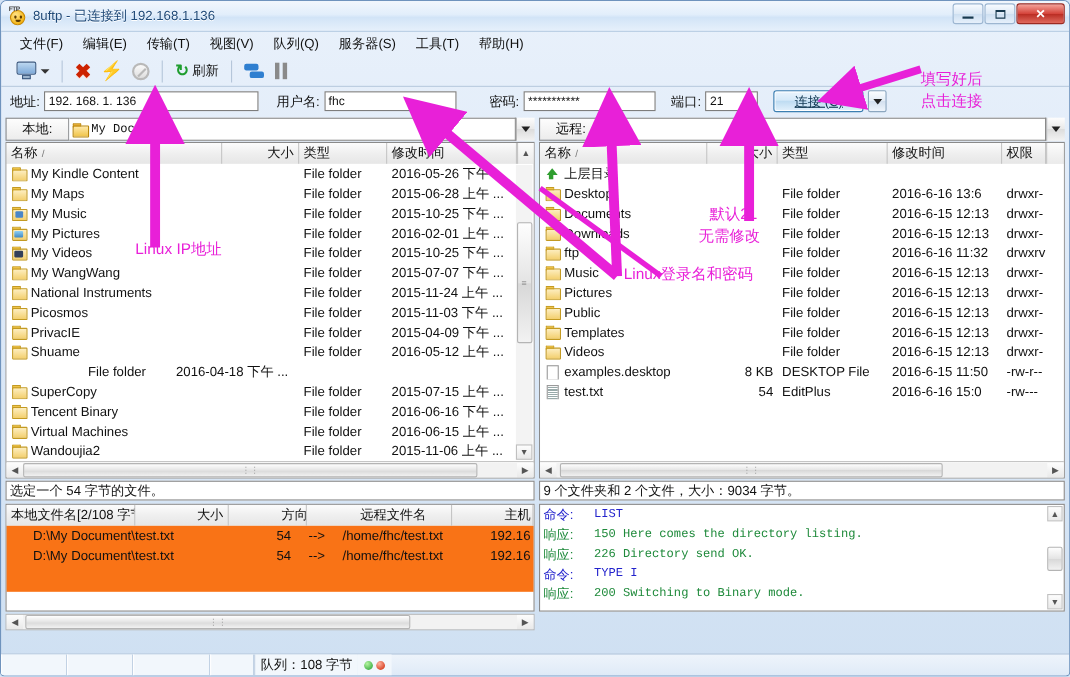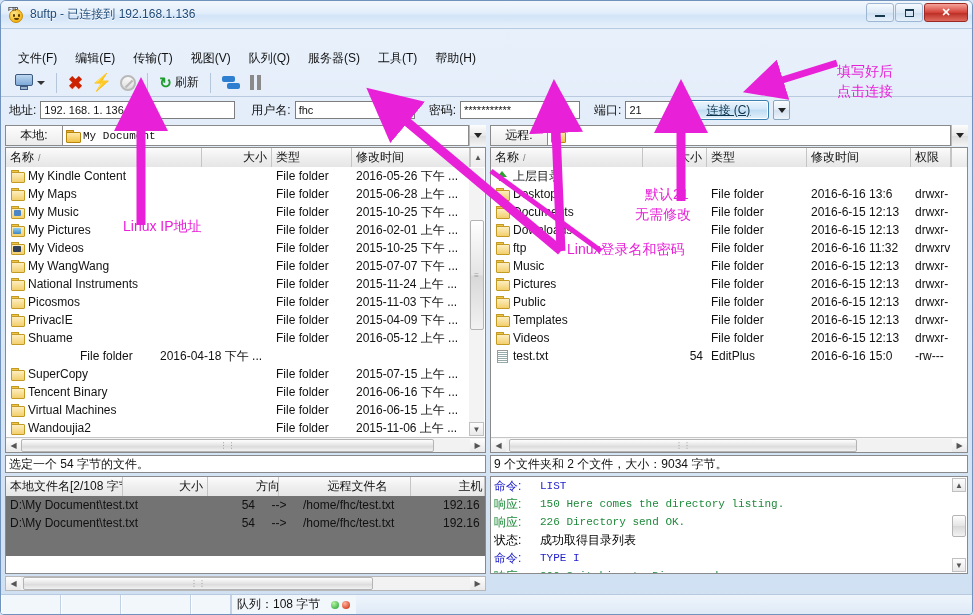--- a/index.html
+++ b/index.html
@@ -66,21 +66,20 @@
     border-color: #9b2a22; color: #fff; font-weight: bold;
   }
   .glyph-min { display:block; width:10px;height:0;border-bottom:2px solid #17394f; margin-top:6px;}
   .glyph-max { display:block; width:9px;height:8px;border:1px solid #17394f; border-top-width:2px;}
 
   
   .menubar {
     height: 22px; display: flex; align-items: center;
     padding-left: 8px; gap: 0px;
     background: transparent;
-    margin-top: 18px;
   }
   .menuitem {
     padding: 2px 9px; font-size: 12px; color: #111; white-space: nowrap;
   }
 
   
   .toolbar {
     height: 28px; display: flex; align-items: center;
     padding-left: 10px; gap: 2px;
     border-bottom: 1px solid #b9cade;
@@ -234,21 +233,21 @@
     font-size:12px; color:#111; padding:0 3px; display:flex;align-items:center; overflow:hidden;
     white-space:nowrap;
   }
   .statusbox.local { width:481px; }
   .statusbox.remote { width:478px; }
 
   
   .bottomrow { display:flex; padding: 3px 4px 0 4px; gap:4px; }
   .queue { width:481px; border:1px solid #8a8a8a; background:#fff; }
   .qhdr { display:flex; height:19px; background:linear-gradient(to bottom,#fcfcfc,#efefef 50%,#e6e6e6);gap:44px; }
-  .qrows { height:60px; background:#737373; }
+  .qrows { height:60px; background:#f97316;padding-left:20px; }
   .qrow { display:flex; height:18px; align-items:center; font-size:12px; color:#111; }
 
   .log { width:478px; border:1px solid #8a8a8a; background:#fff; position:relative; height:98px; overflow:hidden;}
   .logline { display:flex; height:18px; align-items:center; font-size:11px; padding-left:3px; }
   .logtag { width:46px; flex:none; font-family:"Liberation Sans", sans-serif; font-size:12px; }
   .logtxt { font-family:"Liberation Mono", monospace; font-size:11px; white-space:nowrap; }
   .logtxt.cn { font-family:"Liberation Sans", sans-serif; font-size:12px; }
 
   
   .qhs { width:481px; margin:2px 0 0 4px; height:15px; display:flex;align-items:center;
@@ -349,21 +348,21 @@
           <i></i>
         </span>
     </div>
   </div>
 
   <div class="connbar">
     <span class="cblabel">地址:</span>
     <span class="cbinput" id="addr-input">192. 168. 1. 136</span>
     <span class="cblabel" style="margin-left:12px">用户名:</span>
     <span class="cbinput" id="user-input">fhc</span>
-    <span class="cblabel" style="margin-left:10px">密码:</span>
+    <span class="cblabel" style="margin-left:26px">密码:</span>
     <span class="cbinput" id="pass-input">***********</span>
     <span class="cblabel" style="margin-left:10px">端口:</span>
     <span class="cbinput" id="port-input">21</span>
     <span class="connect-btn" style="margin-left:10px">连接 (C)</span>
     <span class="connect-drop">
         <i class="tri-dn"></i>
       </span>
   </div>
 
   <div class="panes">
@@ -665,20 +664,30 @@
             </div>
             <div class="row">
               <div class="cell" style="width:152px">
                 <span class="ficon folder"></span>
                 <span>Videos</span>
               </div>
               <div class="cell r" style="width:64px"></div>
               <div class="cell" style="width:100px">File folder</div>
               <div class="cell" style="width:104px">2016-6-15 12:13</div>
               <div class="cell" style="width:46px">drwxr-</div>
+            </div>
+            <div class="row">
+              <div class="cell" style="width:152px">
+                <span class="ficon doc"></span>
+                <span>examples.desktop</span>
+              </div>
+              <div class="cell r" style="width:64px">8 KB</div>
+              <div class="cell" style="width:100px">DESKTOP File</div>
+              <div class="cell" style="width:104px">2016-6-15 11:50</div>
+              <div class="cell" style="width:46px">-rw-r--</div>
             </div>
             <div class="row">
               <div class="cell" style="width:152px">
                 <span class="ficon doclines"></span>
                 <span>test.txt</span>
               </div>
               <div class="cell r" style="width:64px">54</div>
               <div class="cell" style="width:100px">EditPlus</div>
               <div class="cell" style="width:104px">2016-6-16 15:0</div>
               <div class="cell" style="width:46px">-rw---</div>
@@ -736,24 +745,20 @@
           </div>
           <div class="logline">
             <span class="logtag" style="color:#1f8a3b">响应:</span>
             <span class="logtxt" style="color:#1f8a3b">150 Here comes the directory listing.</span>
           </div>
           <div class="logline">
             <span class="logtag" style="color:#1f8a3b">响应:</span>
             <span class="logtxt" style="color:#1f8a3b">226 Directory send OK.</span>
           </div>
           <div class="logline">
-            <span class="logtag" style="color:#000000">状态:</span>
-            <span class="logtxt cn" style="color:#000000">成功取得目录列表</span>
-          </div>
-          <div class="logline">
             <span class="logtag" style="color:#2222cc">命令:</span>
             <span class="logtxt" style="color:#2222cc">TYPE I</span>
           </div>
           <div class="logline">
             <span class="logtag" style="color:#1f8a3b">响应:</span>
             <span class="logtxt" style="color:#1f8a3b">200 Switching to Binary mode.</span>
           </div>
         </div>
       <div style="position:absolute;right:1px;top:1px;width:14px;height:14px;background:linear-gradient(to bottom,#fdfdfd,#e9e9e9);border:1px solid #c0c0c0;display:flex;align-items:center;justify-content:center;font-size:8px;color:#555">▲</div>
       <div style="position:absolute;right:1px;top:38px;width:14px;height:22px;background:linear-gradient(to bottom,#fefefe,#e4e4e4 50%,#d8d8d8 51%,#f2f2f2);border:1px solid #b4b4b4;border-radius:2px"></div>

